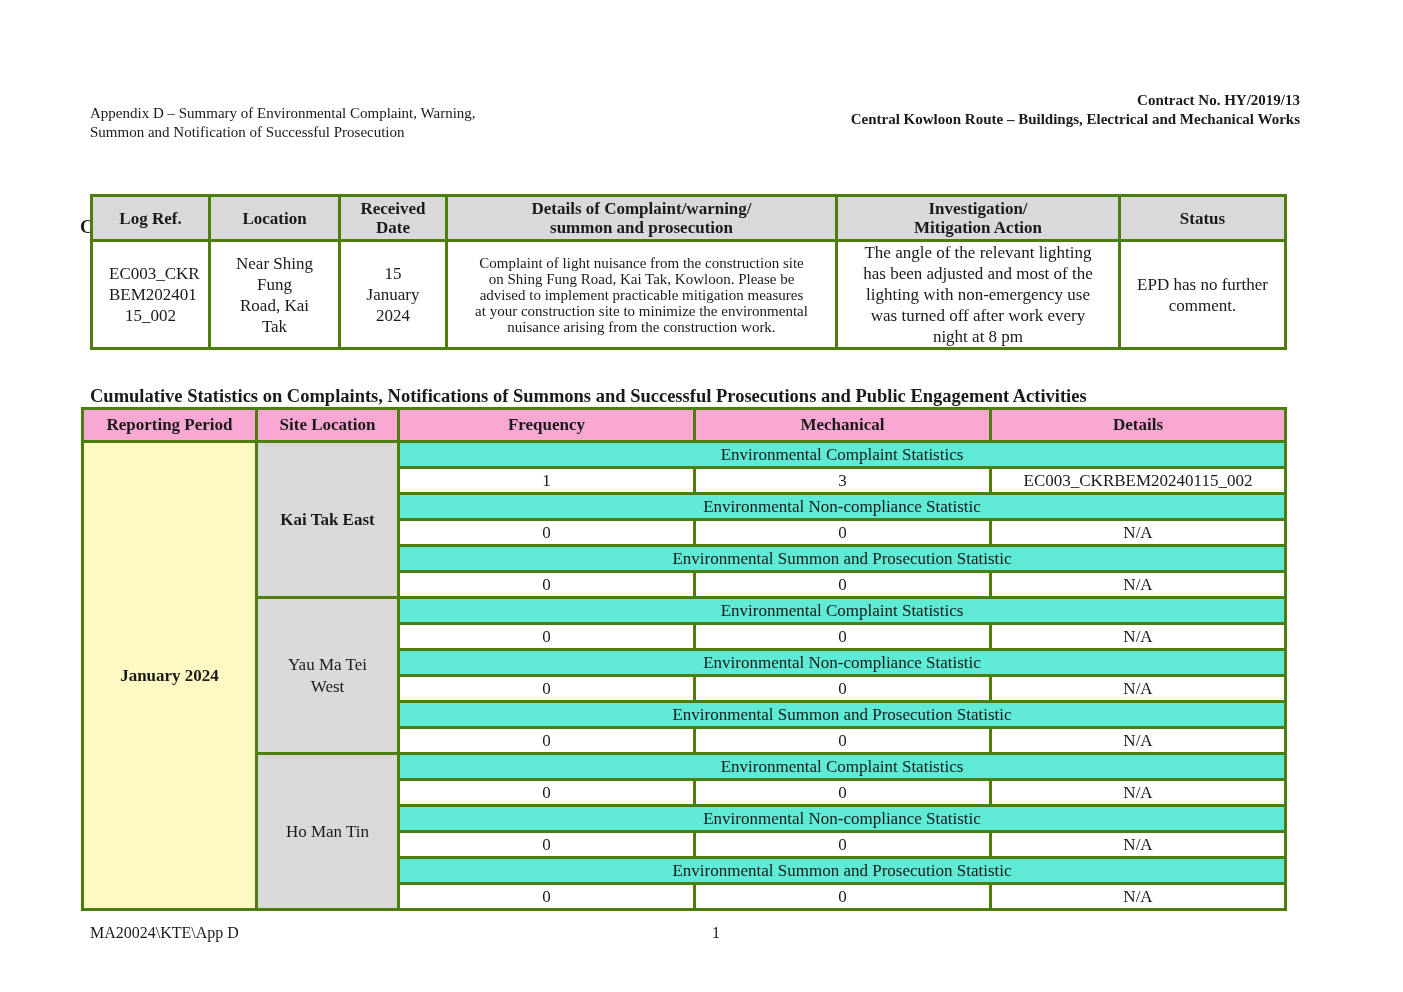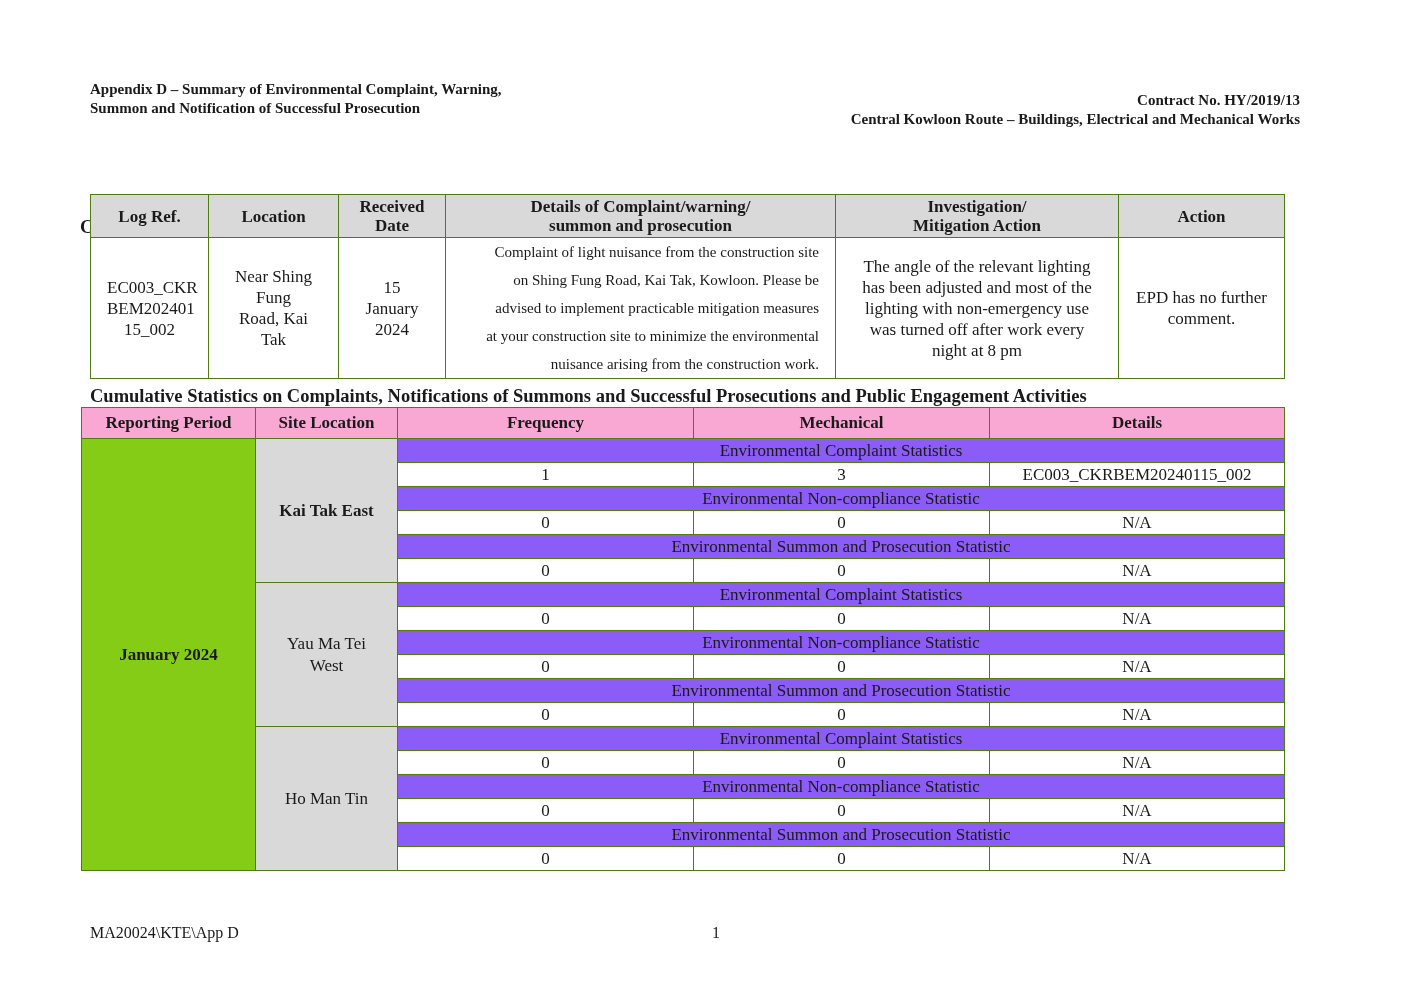--- a/index.html
+++ b/index.html
@@ -1,40 +1,40 @@
 <!DOCTYPE html>
 <html><head>
 <meta charset="utf-8">
 <style>
   html, body { margin:0; padding:0; background:#ffffff; }
   body {
     width:1403px; height:992px; position:relative; overflow:hidden;
     font-family:"Liberation Serif", "DejaVu Serif", serif; color:#1a1a1a;
   }
-  .hdr-left { position:absolute; left:90px; top:80px; font-weight:bold; font-size:15px; line-height:19px; }
+  .hdr-left { position:absolute; left:90px; top:104px; font-weight:normal; font-size:15px; line-height:19px; }
   .hdr-right { position:absolute; right:103px; top:91px; font-weight:bold; font-size:15px; line-height:19px; text-align:right; }
   .sec-title { position:absolute; font-weight:bold; font-size:18.5px; line-height:20px; }
   #t1-title { left:80px; top:173px;margin-top:44px; }
   #t2-title { left:90px; top:386px; }
 
   table { border-collapse:collapse; position:absolute; table-layout:fixed; }
-  td, th { border:1px solid #4d7c0f; text-align:center; vertical-align:middle; padding:0 16px; }
+  td, th { border:3px solid #4d7c0f; text-align:center; vertical-align:middle; padding:0 16px; }
 
   #t1 { left:90px; top:194px; width:1194px; }
   #t1 th { background:#d9d9d9; font-weight:bold; font-size:17px; line-height:19px; height:42px; }
   #t1 td { font-size:17px; line-height:21px; height:105px; background:#fff; }
-  #t1 td.details { font-size:15px; line-height:28px;text-align:right; }
+  #t1 td.details { font-size:15px; line-height:16px; }
 
   #t2 { left:81px; top:407px; width:1203px; }
   #t2 th { background:#f9a8d4; font-weight:bold; font-size:17px; height:30px; }
   #t2 td { font-size:17px; height:23px; line-height:22px; }
-  #t2 td.period { background:#84cc16; font-weight:bold; }
+  #t2 td.period { background:#fef9c3; font-weight:bold; }
   #t2 td.site { background:#d9d9d9; }
   #t2 td.site.bold { font-weight:bold; }
-  #t2 td.cat { background:#8b5cf6; }
+  #t2 td.cat { background:#5eead4; }
   #t2 td.val { background:#fff; }
 
   .footer-left { position:absolute; left:90px; top:924px; font-size:16px; }
   .footer-page { position:absolute; left:712px; top:924px; font-size:16px; }
 </style>
 </head>
 <body>
 
 <div class="hdr-left">
   <div>Appendix D – Summary of Environmental Complaint, Warning,</div>
@@ -56,21 +56,21 @@
       <col style="width:283px">
       <col style="width:166px">
   </colgroup>
   <thead>
     <tr id="t1-head">
         <th>Log Ref.</th>
         <th>Location</th>
         <th>Received<br>Date</th>
         <th>Details of Complaint/warning/<br>summon and prosecution</th>
         <th>Investigation/<br>Mitigation Action</th>
-        <th>Action</th>
+        <th>Status</th>
       </tr>
   </thead>
   <tbody id="t1-body">
       <tr>
         <td>EC003_CKR<br>BEM202401<br>15_002</td>
         <td>Near Shing<br>Fung<br>Road, Kai Tak</td>
         <td>15 January<br>2024</td>
         <td class="details">Complaint of light nuisance from the construction site<br>on Shing Fung Road, Kai Tak, Kowloon. Please be<br>advised to implement practicable mitigation measures<br>at your construction site to minimize the environmental<br>nuisance arising from the construction work.</td>
         <td>The angle of the relevant lighting<br>has been adjusted and most of the<br>lighting with non-emergency use<br>was turned off after work every<br>night at 8 pm</td>
         <td>EPD has no further<br>comment.</td>

